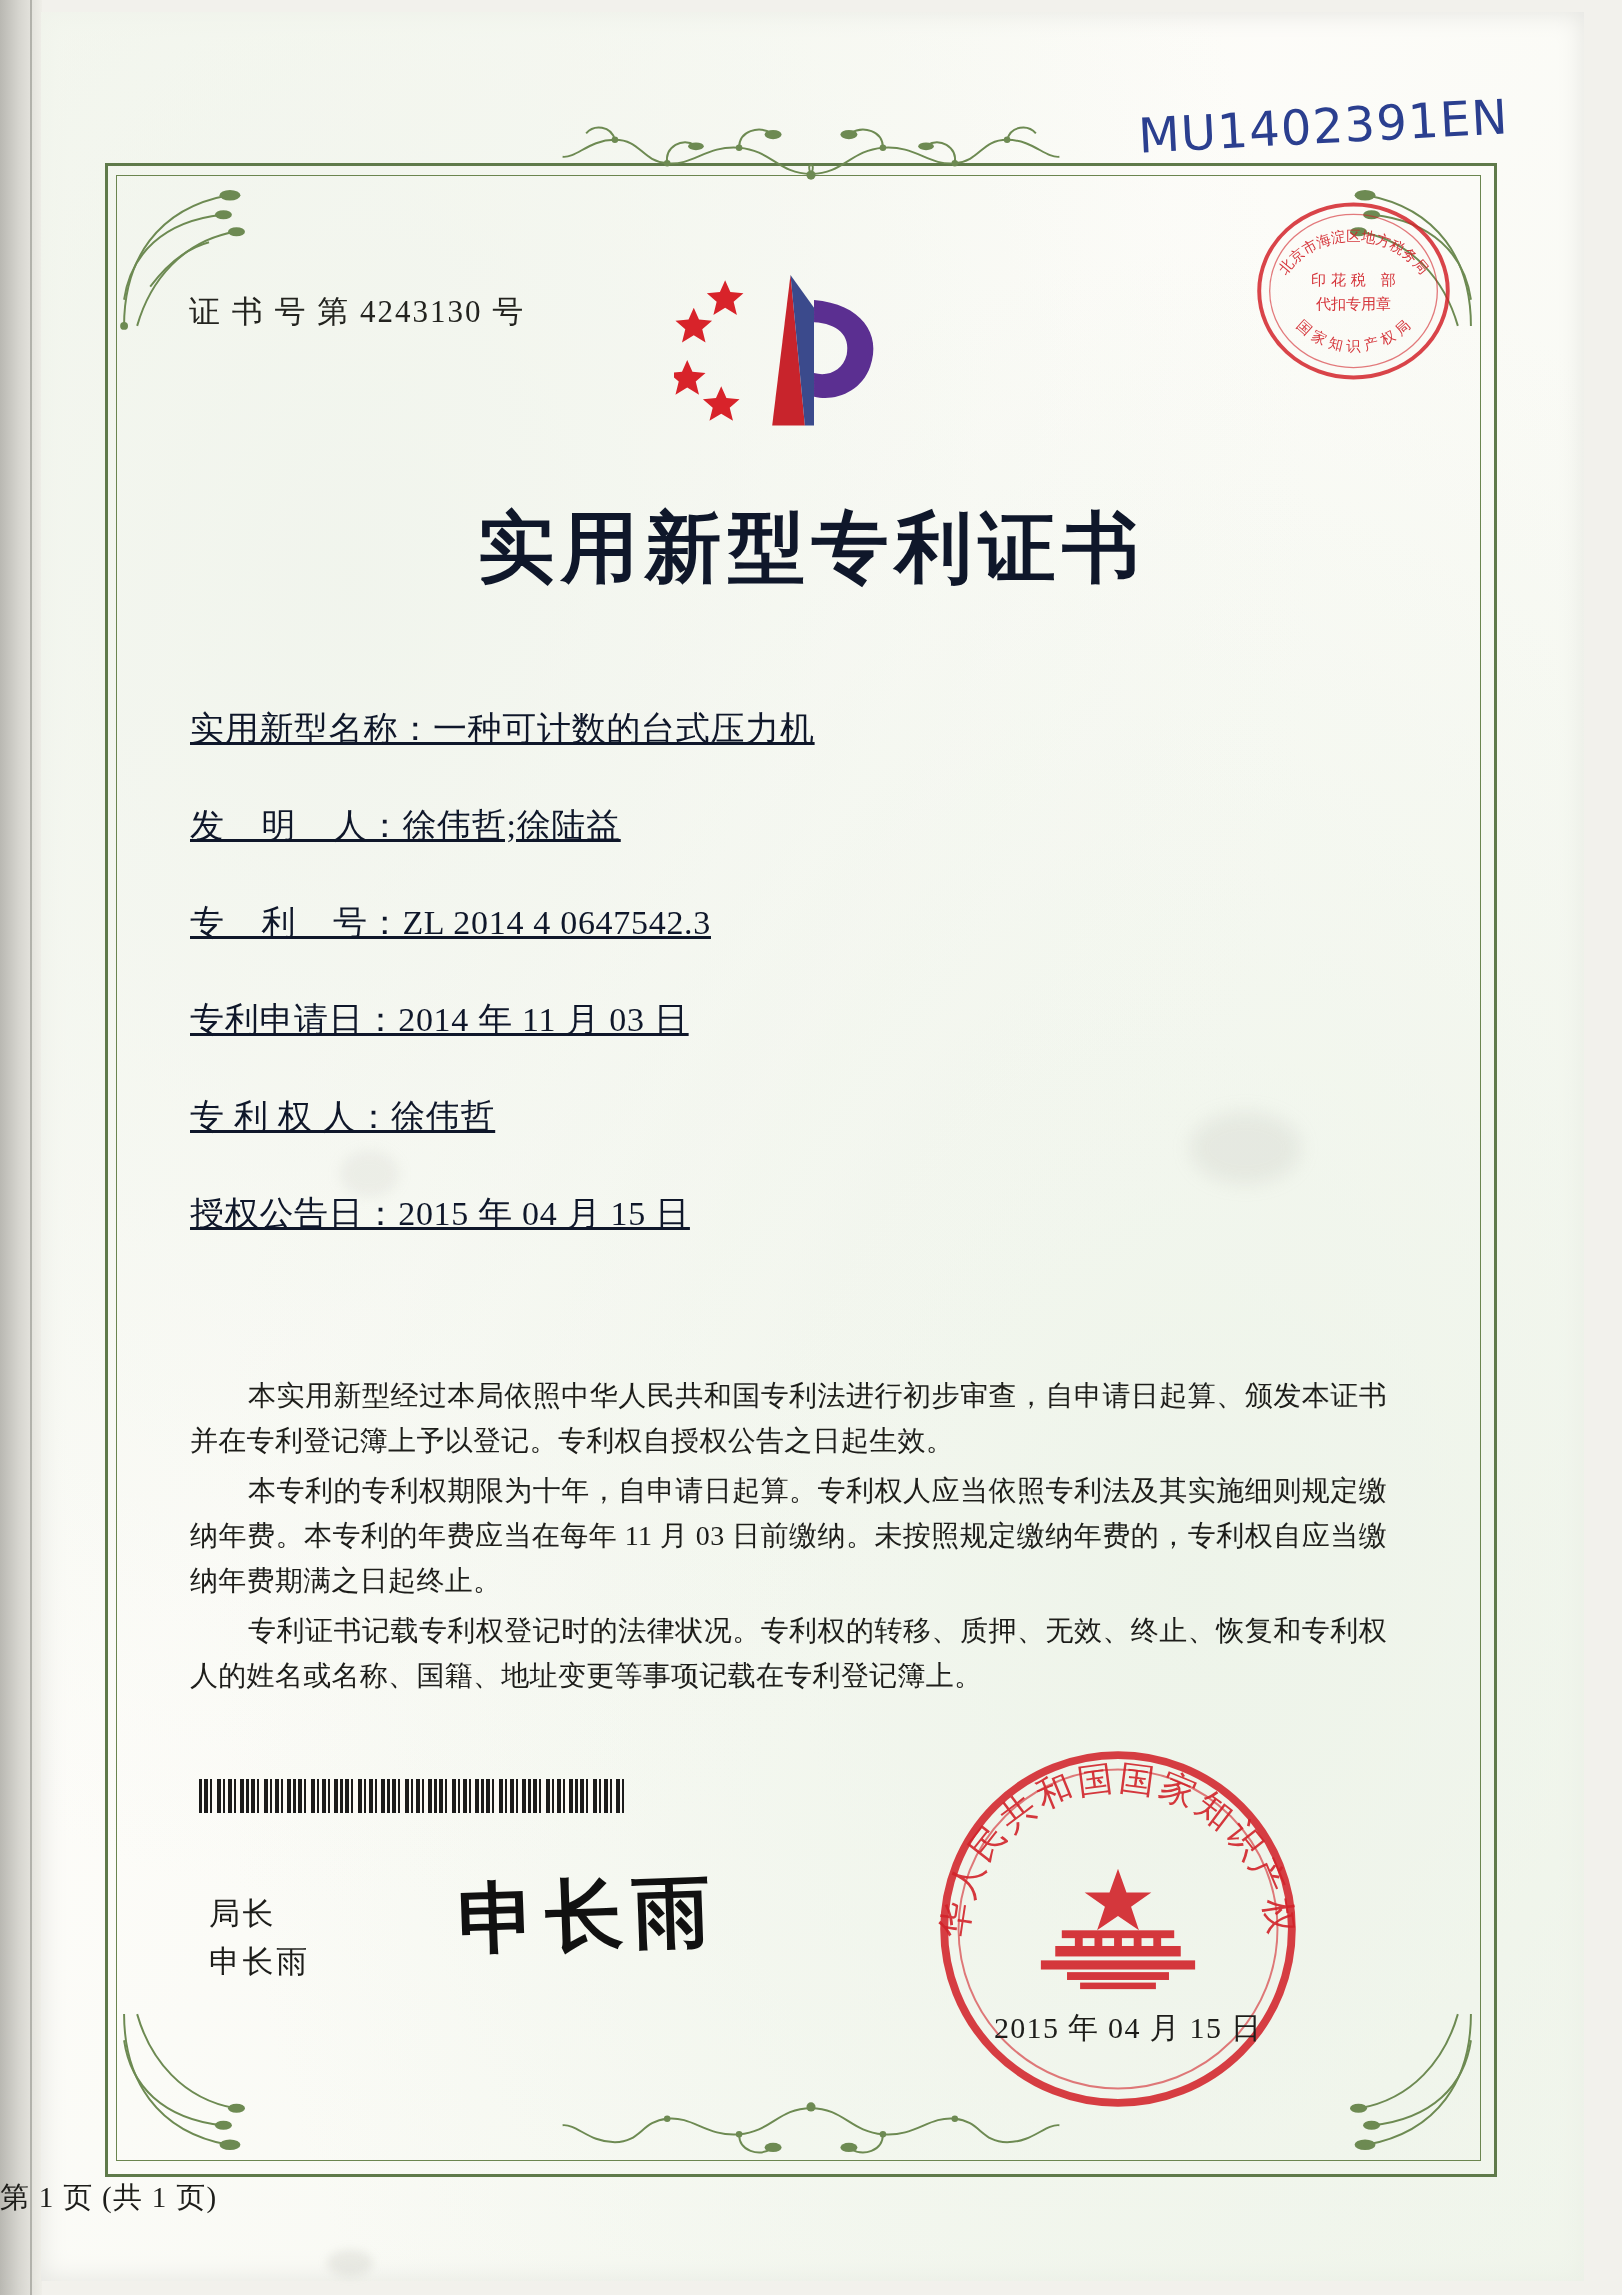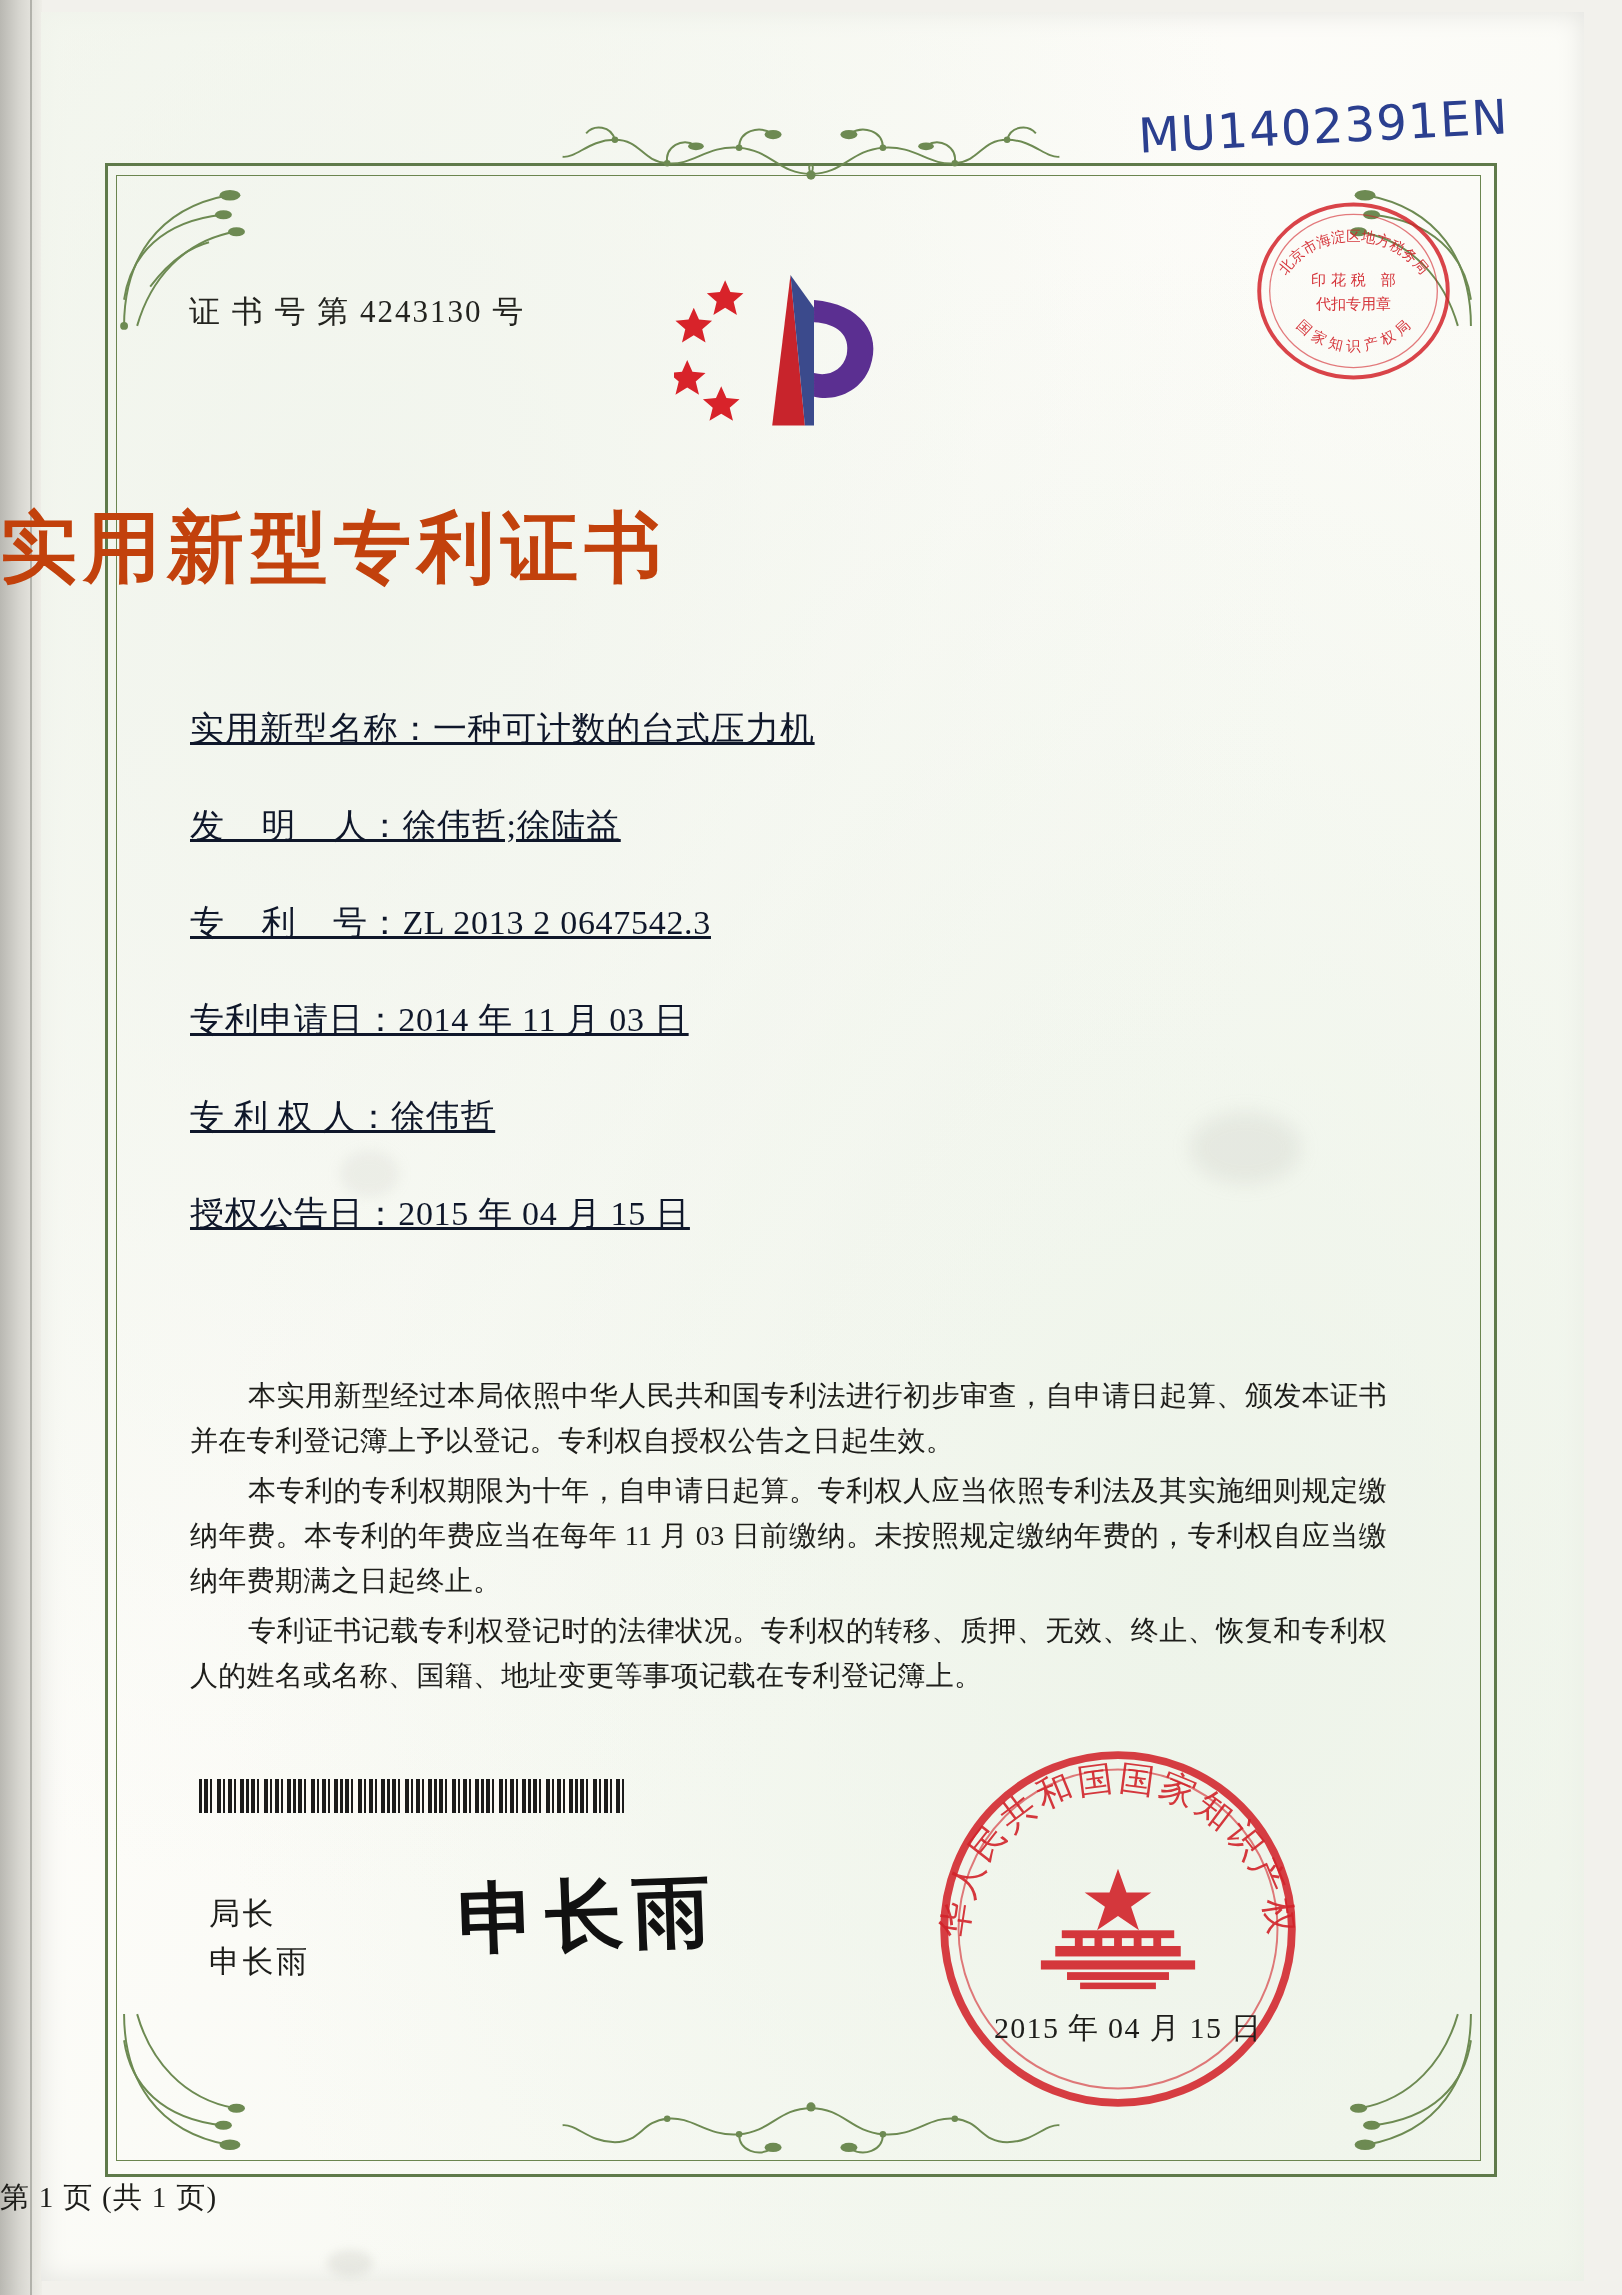--- a/index.html
+++ b/index.html
@@ -127,24 +127,25 @@
     top: 196px;
     width: 203px;
     height: 190px;
   }
 
   .title {
     position: absolute;
     left: 0;
     top: 497px;
     width: 1623px;
+    text-align: center;
     font-family: "DejaVu Serif", serif;
     font-size: 77px;
     font-weight: bold;
-    color: #c2410c;
+    color: #0f172a;
     letter-spacing: 6.5px;
   }
 
   .fields {
     position: absolute;
     left: 190px;
     top: 706px;
     width: 1243px;
   }
   .field {
@@ -397,21 +398,21 @@
         <text x="155" y="136" font-size="23" fill="#d2232a" text-anchor="middle" font-family="'DejaVu Serif',serif" opacity="0.92">印 花 税　部</text>
         <text x="155" y="172" font-size="23" fill="#d2232a" text-anchor="middle" font-family="'DejaVu Serif',serif" opacity="0.92">代扣专用章</text>
       </svg>
     </div>
 
     <div class="title">实用新型专利证书</div>
 
     <div class="fields">
       <div class="field">实用新型名称：一种可计数的台式压力机</div>
       <div class="field">发    明    人：徐伟哲;徐陆益</div>
-      <div class="field">专    利    号：ZL 2013 2 0647542.3</div>
+      <div class="field">专    利    号：ZL 2014 4 0647542.3</div>
       <div class="field">专利申请日：2014 年 11 月 03 日</div>
       <div class="field">专 利 权 人：徐伟哲</div>
       <div class="field">授权公告日：2015 年 04 月 15 日</div>
     </div>
 
     <div class="para-block">
       <p class="para">本实用新型经过本局依照中华人民共和国专利法进行初步审查，自申请日起算、颁发本证书并在专利登记簿上予以登记。专利权自授权公告之日起生效。</p>
       <p class="para">本专利的专利权期限为十年，自申请日起算。专利权人应当依照专利法及其实施细则规定缴纳年费。本专利的年费应当在每年 11 月 03 日前缴纳。未按照规定缴纳年费的，专利权自应当缴纳年费期满之日起终止。</p>
       <p class="para">专利证书记载专利权登记时的法律状况。专利权的转移、质押、无效、终止、恢复和专利权人的姓名或名称、国籍、地址变更等事项记载在专利登记簿上。</p>
     </div>

